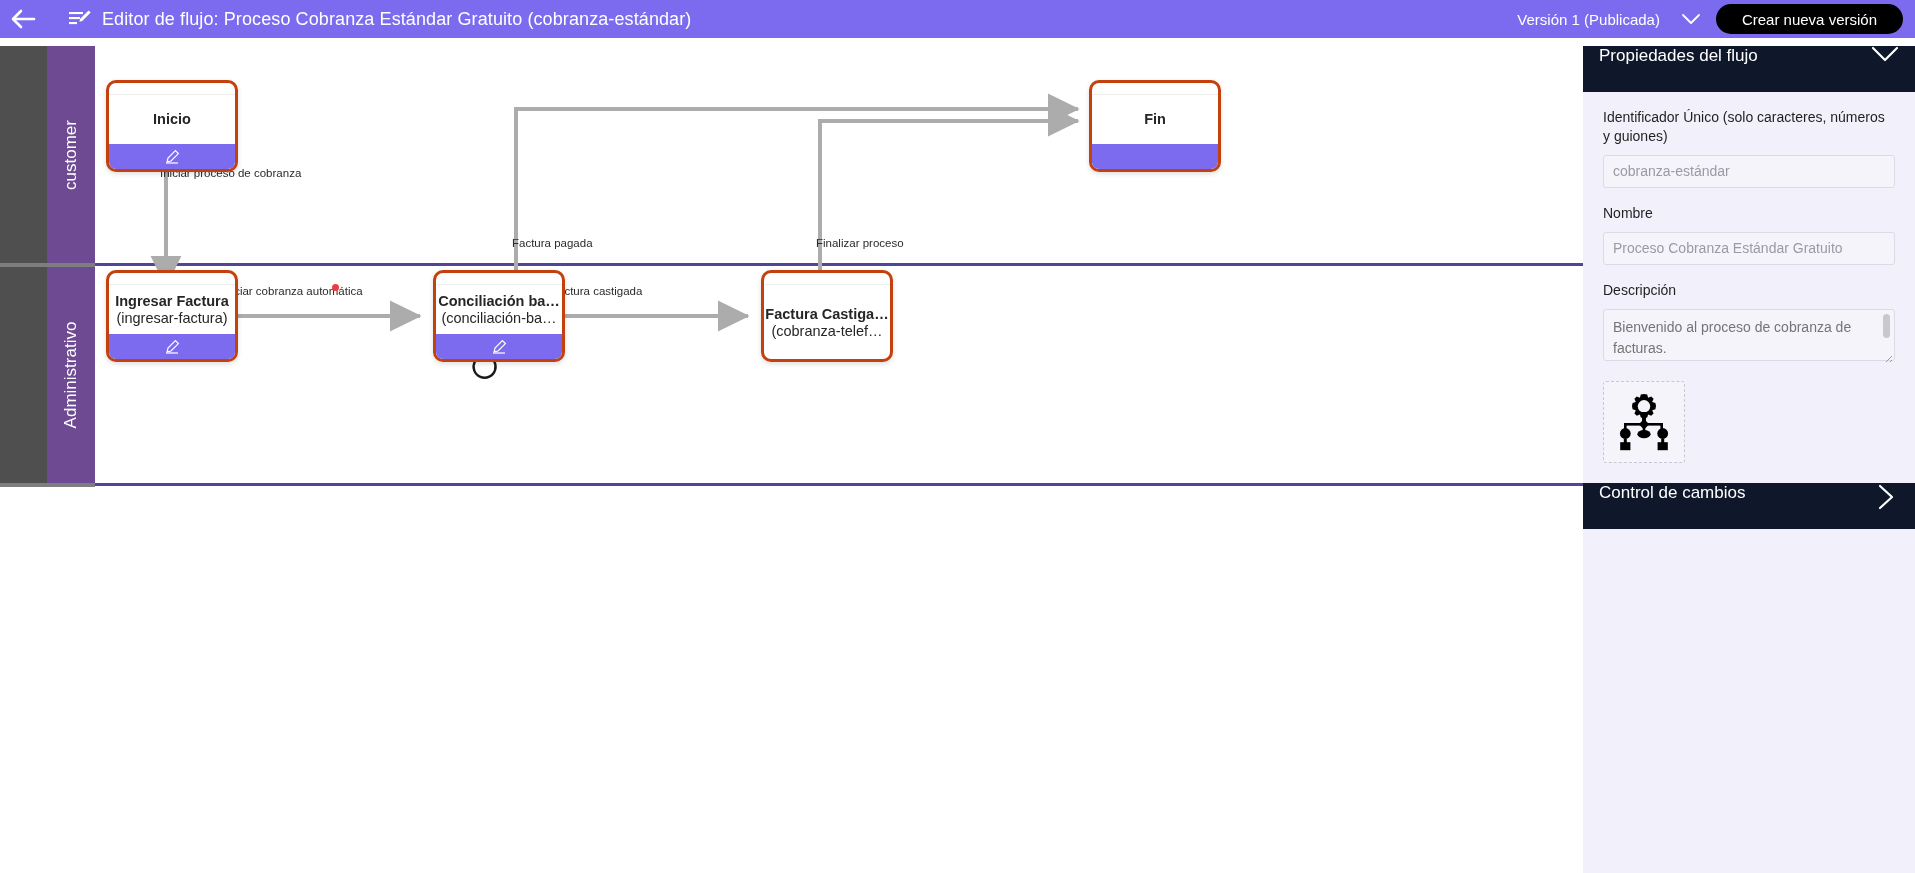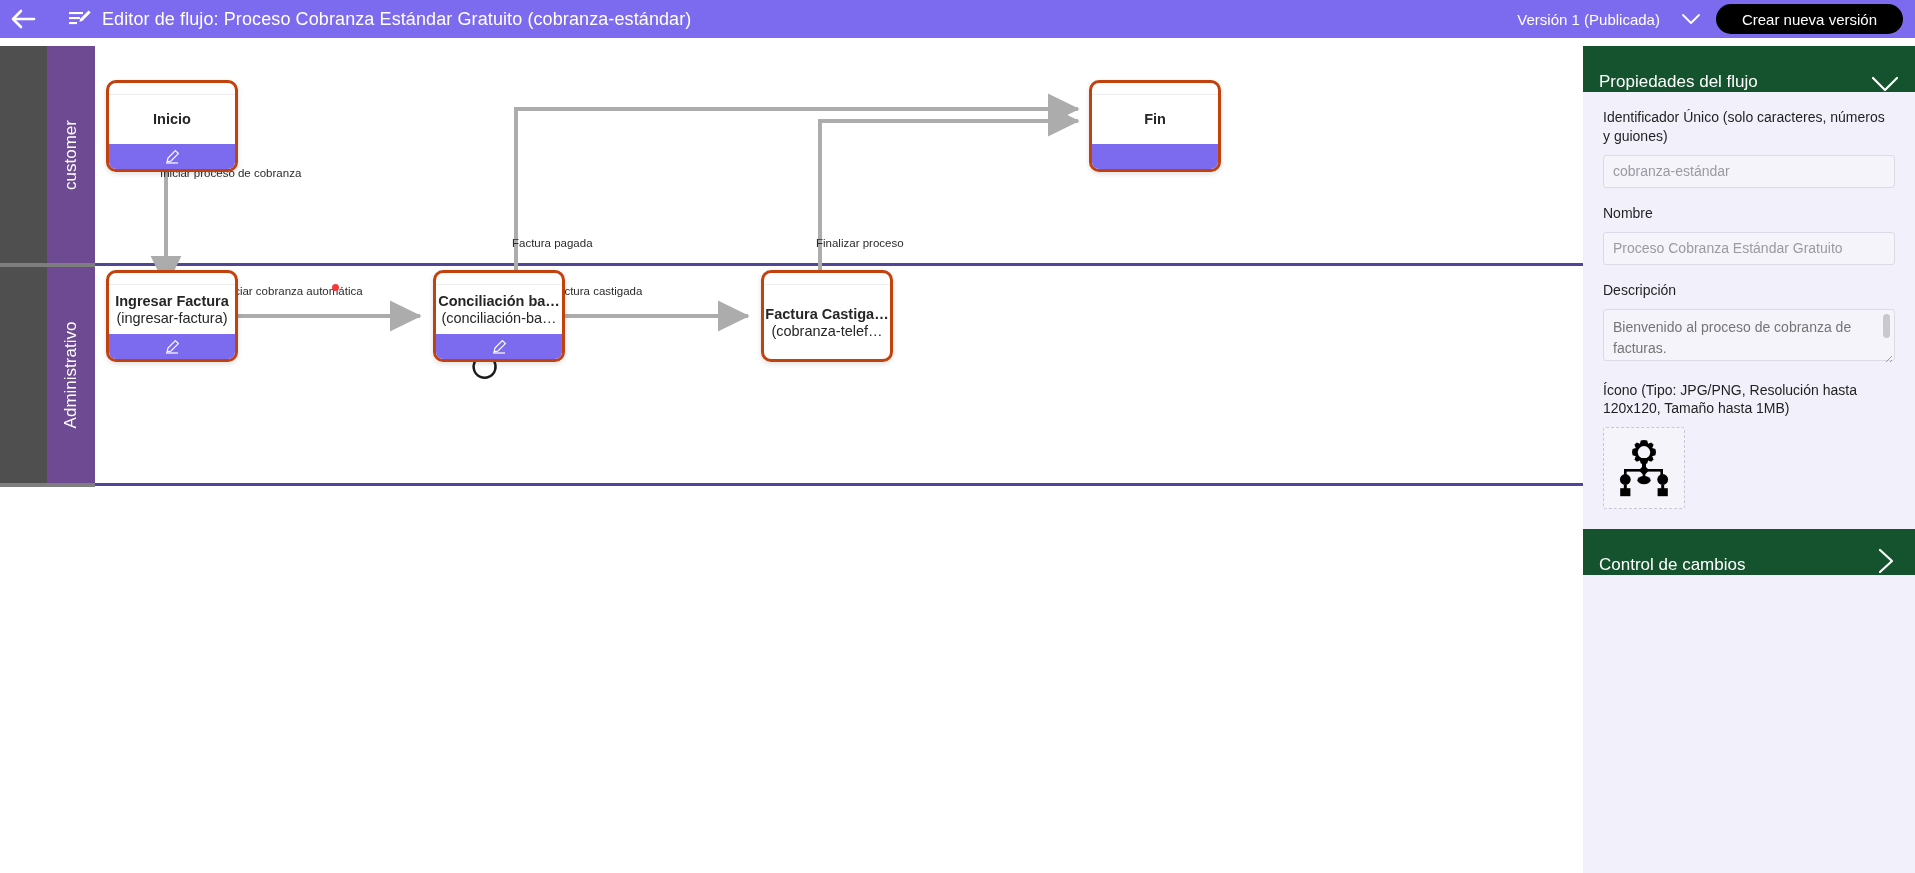--- a/index.html
+++ b/index.html
@@ -116,22 +116,22 @@
     position:absolute; width: 7px; height: 7px; border-radius: 50%;
     background: #F4393C;
   }
 
   
   .rpanel {
     position: absolute; left: 1583px; top: 46px;
     width: 332px; height: 827px; background: #F2F1FB;
   }
   .panel-header {
-    height: 46px; background: #14532d; color:#fff;
-    display:flex; align-items:flex-end; padding: 0 16px;
+    height: 46px; background: #0f172a; color:#fff;
+    display:flex; align-items:flex-start; padding: 0 16px;
     cursor: pointer;
   }
   .panel-header-title { font-size: 17px; }
   .panel-header .chev { margin-left:auto; display:flex; }
   .panel-body { padding: 16px 20px 10px 20px; }
   .field-label {
     font-size: 14px; color: #1F1F1F; line-height: 1.35;
     margin-bottom: 9px;
   }
   .field-input {
@@ -333,21 +333,20 @@
       <div class="field-label">Descripción</div>
       <div class="ta-wrap">
         <textarea class="field-textarea" placeholder="Bienvenido al proceso de cobranza de facturas.
 Este es un proceso estándar y" style=""></textarea>
         <div class="ta-scroll"></div>
         <svg class="ta-grip" viewBox="0 0 12 12">
           <path d="M11 5 L5 11 M11 9 L9 11" stroke="#9A9AA3" stroke-width="1" fill="none"></path>
         </svg>
       </div>
 
-      <div class="field-label">Ícono (Tipo: JPG/PNG, Resolución hasta 120x120, Tamaño hasta 1MB)</div>
       <div class="icon-drop">
         <svg width="64" height="64" viewBox="0 0 64 64">
           <g fill="#000">
             <path d="M32 4 l3.2 .6 .9 3.2 3.1 -1.3 2.4 2.3 -1.4 3.1 3.2 1 .6 3.2 -.6 3.2 -3.2 1 1.4 3.1 -2.4 2.3 -3.1 -1.3 -.9 3.2 -3.2 .6 -3.2 -.6 -.9 -3.2 -3.1 1.3 -2.4 -2.3 1.4 -3.1 -3.2 -1 -.6 -3.2 .6 -3.2 3.2 -1 -1.4 -3.1 2.4 -2.3 3.1 1.3 .9 -3.2 z"></path>
             <circle cx="32" cy="16.3" r="6.2" fill="#F5F4FA"></circle>
             <rect x="30" y="22" width="4" height="9"></rect>
             <path d="M32 29 l5.2 5.2 -5.2 5.2 -5.2 -5.2 z"></path>
             <rect x="13" y="33" width="38" height="2.6"></rect>
             <rect x="12" y="33" width="2.6" height="8"></rect>
             <rect x="48.4" y="33" width="2.6" height="8"></rect>

